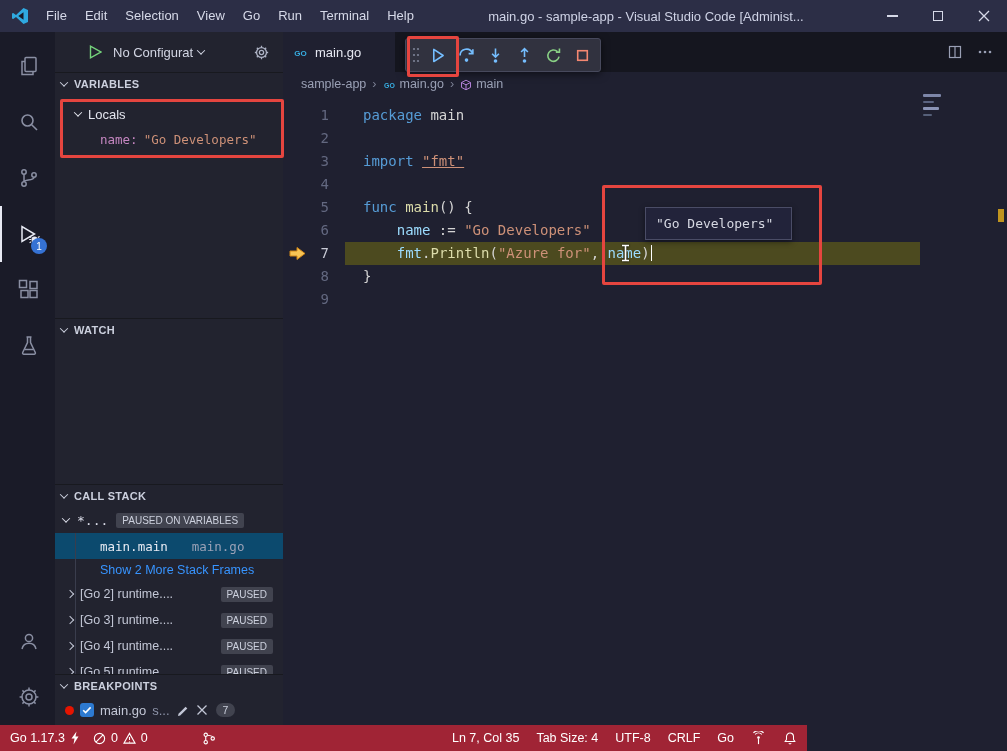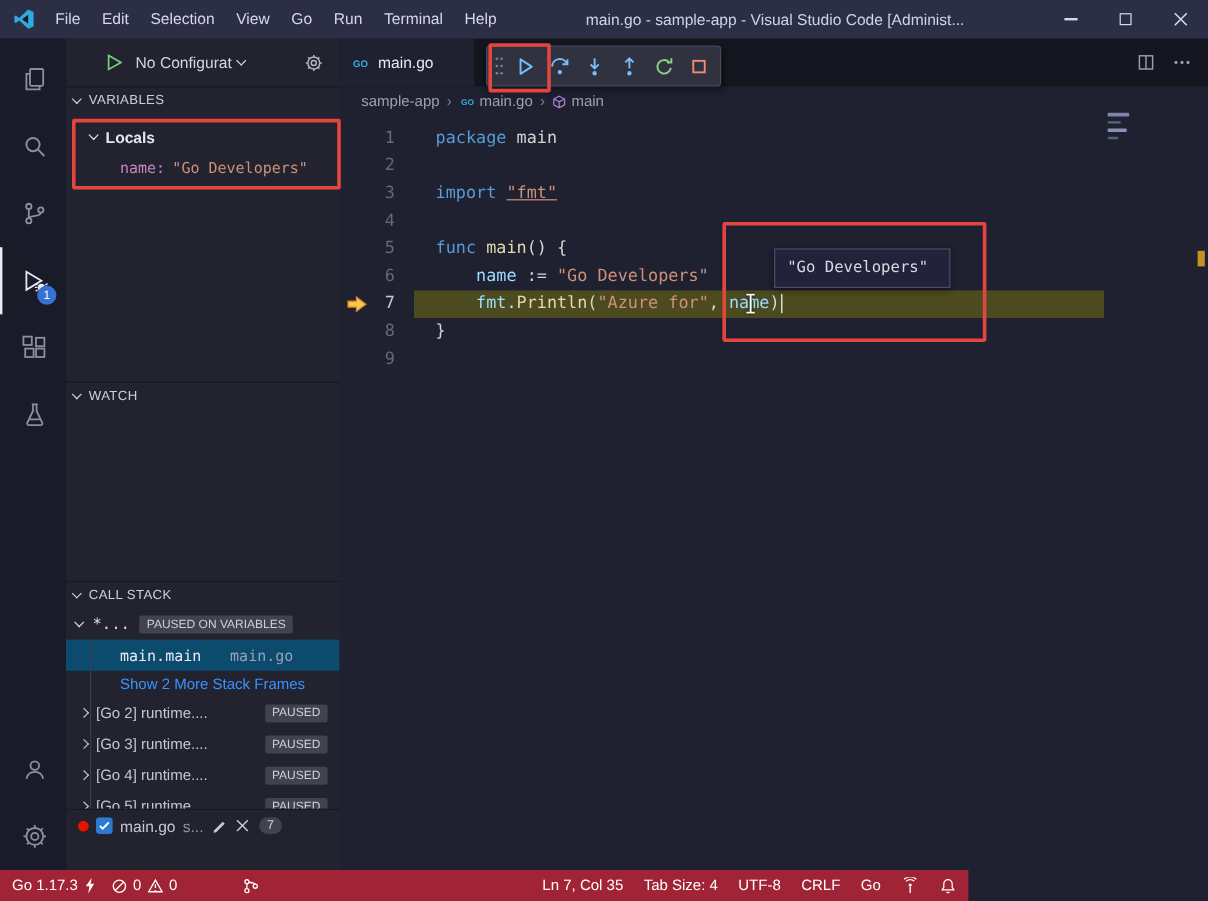--- a/index.html
+++ b/index.html
@@ -28,26 +28,26 @@
   .ab-bottom{margin-top:auto}
 
   
   .sidebar{position:absolute;left:55px;top:32px;width:228px;height:693px;background:#22232f;
     font-size:13px;color:#c3c7d6;display:flex;flex-direction:column;z-index:4}
   .debug-controls{height:40px;flex:none;display:flex;align-items:center;padding-left:34px;gap:7px}
   .config-select{display:flex;align-items:center;gap:5px;color:#d3d6e4;padding:3px 4px;border-radius:3px}
   .gear-btn{margin-left:auto;margin-right:13px;color:#aeb3c5}
   .section{flex:none;display:flex;flex-direction:column;border-top:1px solid #18191f;position:relative}
   .section-header{height:22px;flex:none;display:flex;align-items:center;gap:7px;padding-left:6px;
-    font-size:11px;font-weight:normal;letter-spacing:.3px;color:#ccd0de}
+    font-size:11px;font-weight:bold;letter-spacing:.3px;color:#ccd0de}
   .cv{display:inline-block;width:6px;height:6px;border-right:1.3px solid currentColor;border-bottom:1.3px solid currentColor;
     transform:rotate(45deg) translate(-1px,-1px);flex:none}
   .cv.r{transform:rotate(-45deg)}
   .vars-content{padding-top:6px}
-  .scope-row{height:26px;display:flex;align-items:center;gap:7px;padding-left:20px;color:#e4e6ef;font-weight:bold}
+  .scope-row{height:26px;display:flex;align-items:center;gap:7px;padding-left:20px;color:#e4e6ef;font-weight:normal}
   .var-row{height:24px;display:flex;align-items:center;padding-left:45px;
     font-family:"DejaVu Sans Mono","Liberation Mono",monospace;font-size:12.5px}
   .var-name{color:#c586c0}
   .var-value{color:#ce9178;margin-left:6px}
   .mono{font-family:"DejaVu Sans Mono","Liberation Mono",monospace}
   .cs-content{height:168px;overflow:hidden;position:relative}
   .guide{position:absolute;left:20px;top:26px;width:1px;height:142px;background:#3a3d4d}
   .cs-thread{height:26px;display:flex;align-items:center;gap:8px;padding-left:8px;color:#dadce8}
   .badge{background:#41434f;color:#ccd0dd;font-size:10px;padding:2px 6px;border-radius:2px;white-space:nowrap}
   .cs-frame{height:26px;display:flex;align-items:center;padding-left:45px;background:#0c4a6e;color:#e9ebf3;
@@ -272,20 +272,24 @@
       </div>
       <div class="goroutine">
         <span class="cv r"></span>
         <span>[Go 5] runtime....</span>
         <span class="badge">PAUSED</span>
       </div>
     </div>
   </div>
 
   <div class="section" style="height:51px">
+    <div class="section-header">
+      <span class="cv"></span>
+      <span>BREAKPOINTS</span>
+    </div>
     <div class="bp-row">
       <span class="bp-dot"></span>
       <svg width="14" height="14" viewBox="0 0 14 14">
         <rect width="14" height="14" rx="3" fill="#2d7ad1"></rect>
         <path d="M3.2 7.2l2.4 2.4 5-5.2" fill="none" stroke="#fff" stroke-width="1.6"></path>
       </svg>
       <span>main.go</span>
       <span class="bp-detail">s...</span>
       <svg width="14" height="14" viewBox="0 0 14 14">
         <path d="M2.5 10.8l7.1-7.1 1.7 1.7-7.1 7.1-2.2.5z" fill="#c3c7d6"></path>

